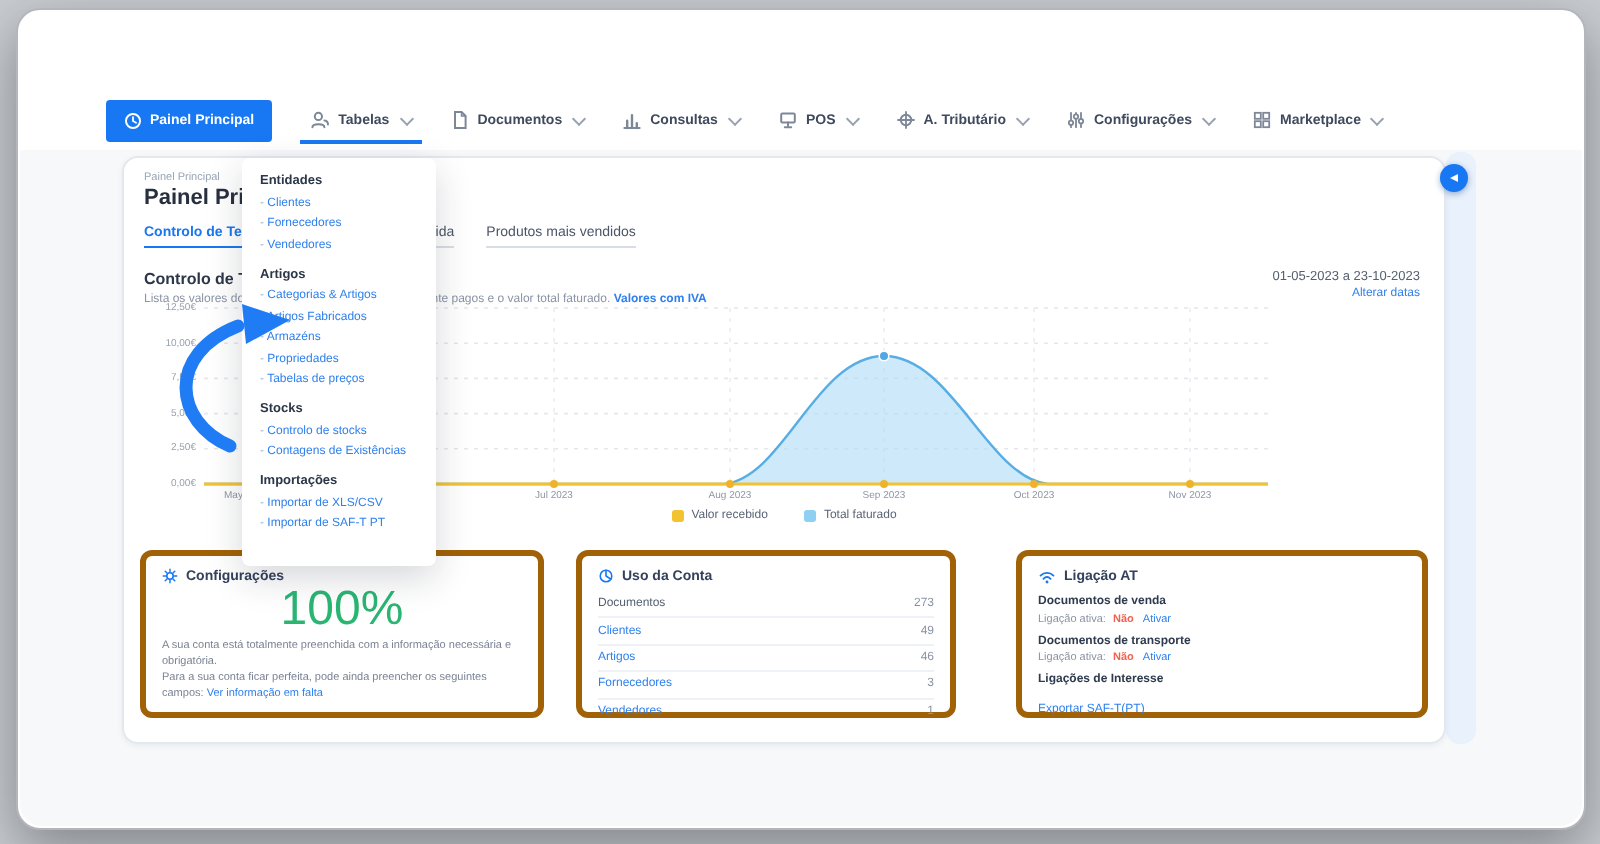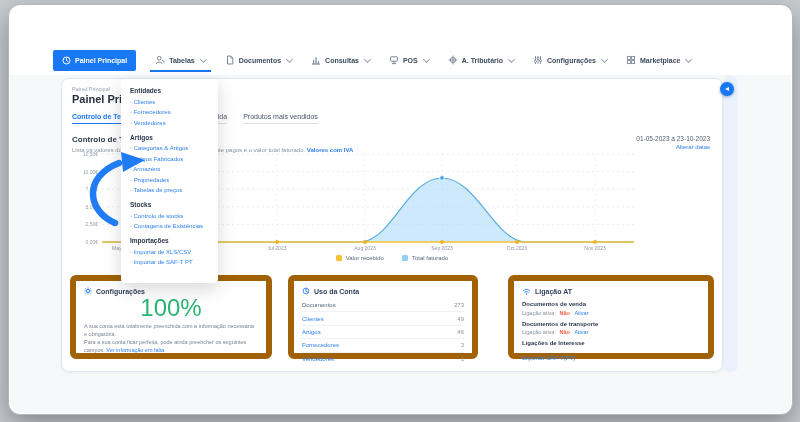--- a/index.html
+++ b/index.html
@@ -41,21 +41,21 @@
   .chart{position:absolute;left:10px;top:70px;width:580px;height:104px}
   .ylab{position:absolute;left:-2px;width:28px;text-align:right;font-size:5px;color:#98a1ae}
   .xlab{position:absolute;top:96px;width:48px;text-align:center;font-size:5px;color:#8d96a5}
   .legend{position:absolute;left:0;right:0;top:176px;display:flex;justify-content:center;gap:18px;align-items:center}
   .leg{display:flex;align-items:center;gap:4px;font-size:6px;color:#5b6576}
   .sw{width:6px;height:6px;border-radius:1.5px}
   .sw.received{background:#F2C230}
   .sw.billed{background:#8FD0F2}
 
   
-  .card{position:absolute;top:196px;height:84px;background:#fff;border:6px solid #a16207;
+  .card{position:absolute;top:196px;height:84px;background:#fff;border:3px solid #a16207;
         border-radius:6px;padding:6px 8px;box-sizing:border-box}
   .card.config{left:8px;width:202px}
   .card.usage{left:226px;width:190px}
   .card.ligacao{left:446px;width:206px}
   .card-head{display:flex;align-items:center;gap:4px;font-size:7px;font-weight:bold;color:#33415c}
   .card-head svg{color:#1877F2}
   .pct{text-align:center;font-size:24px;color:#2AB573;margin-top:1px;line-height:1}
   .cfg-p{font-size:5.5px;color:#7a8494;line-height:1.45;margin-top:3px}
   .cfg-p a{color:#2F80ED;text-decoration:none;cursor:pointer}
   .u-rows{margin-top:4px}

